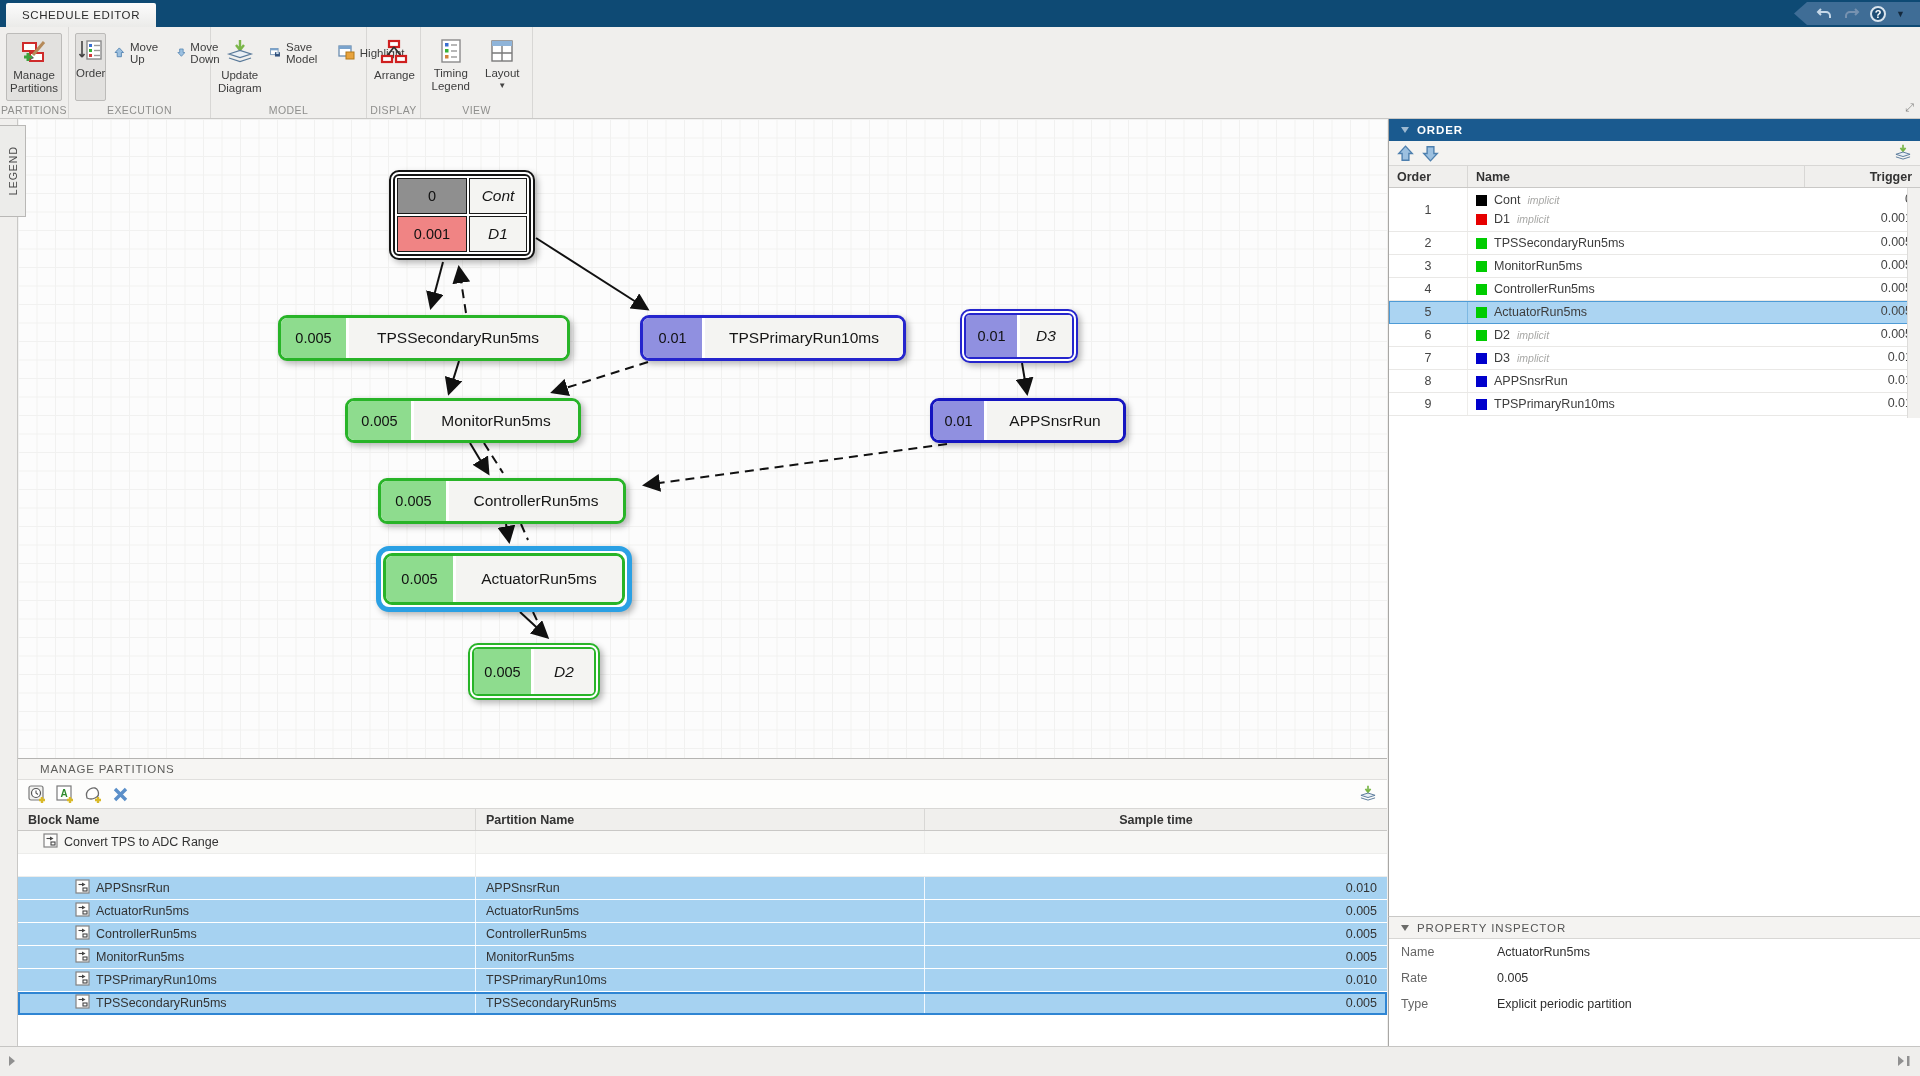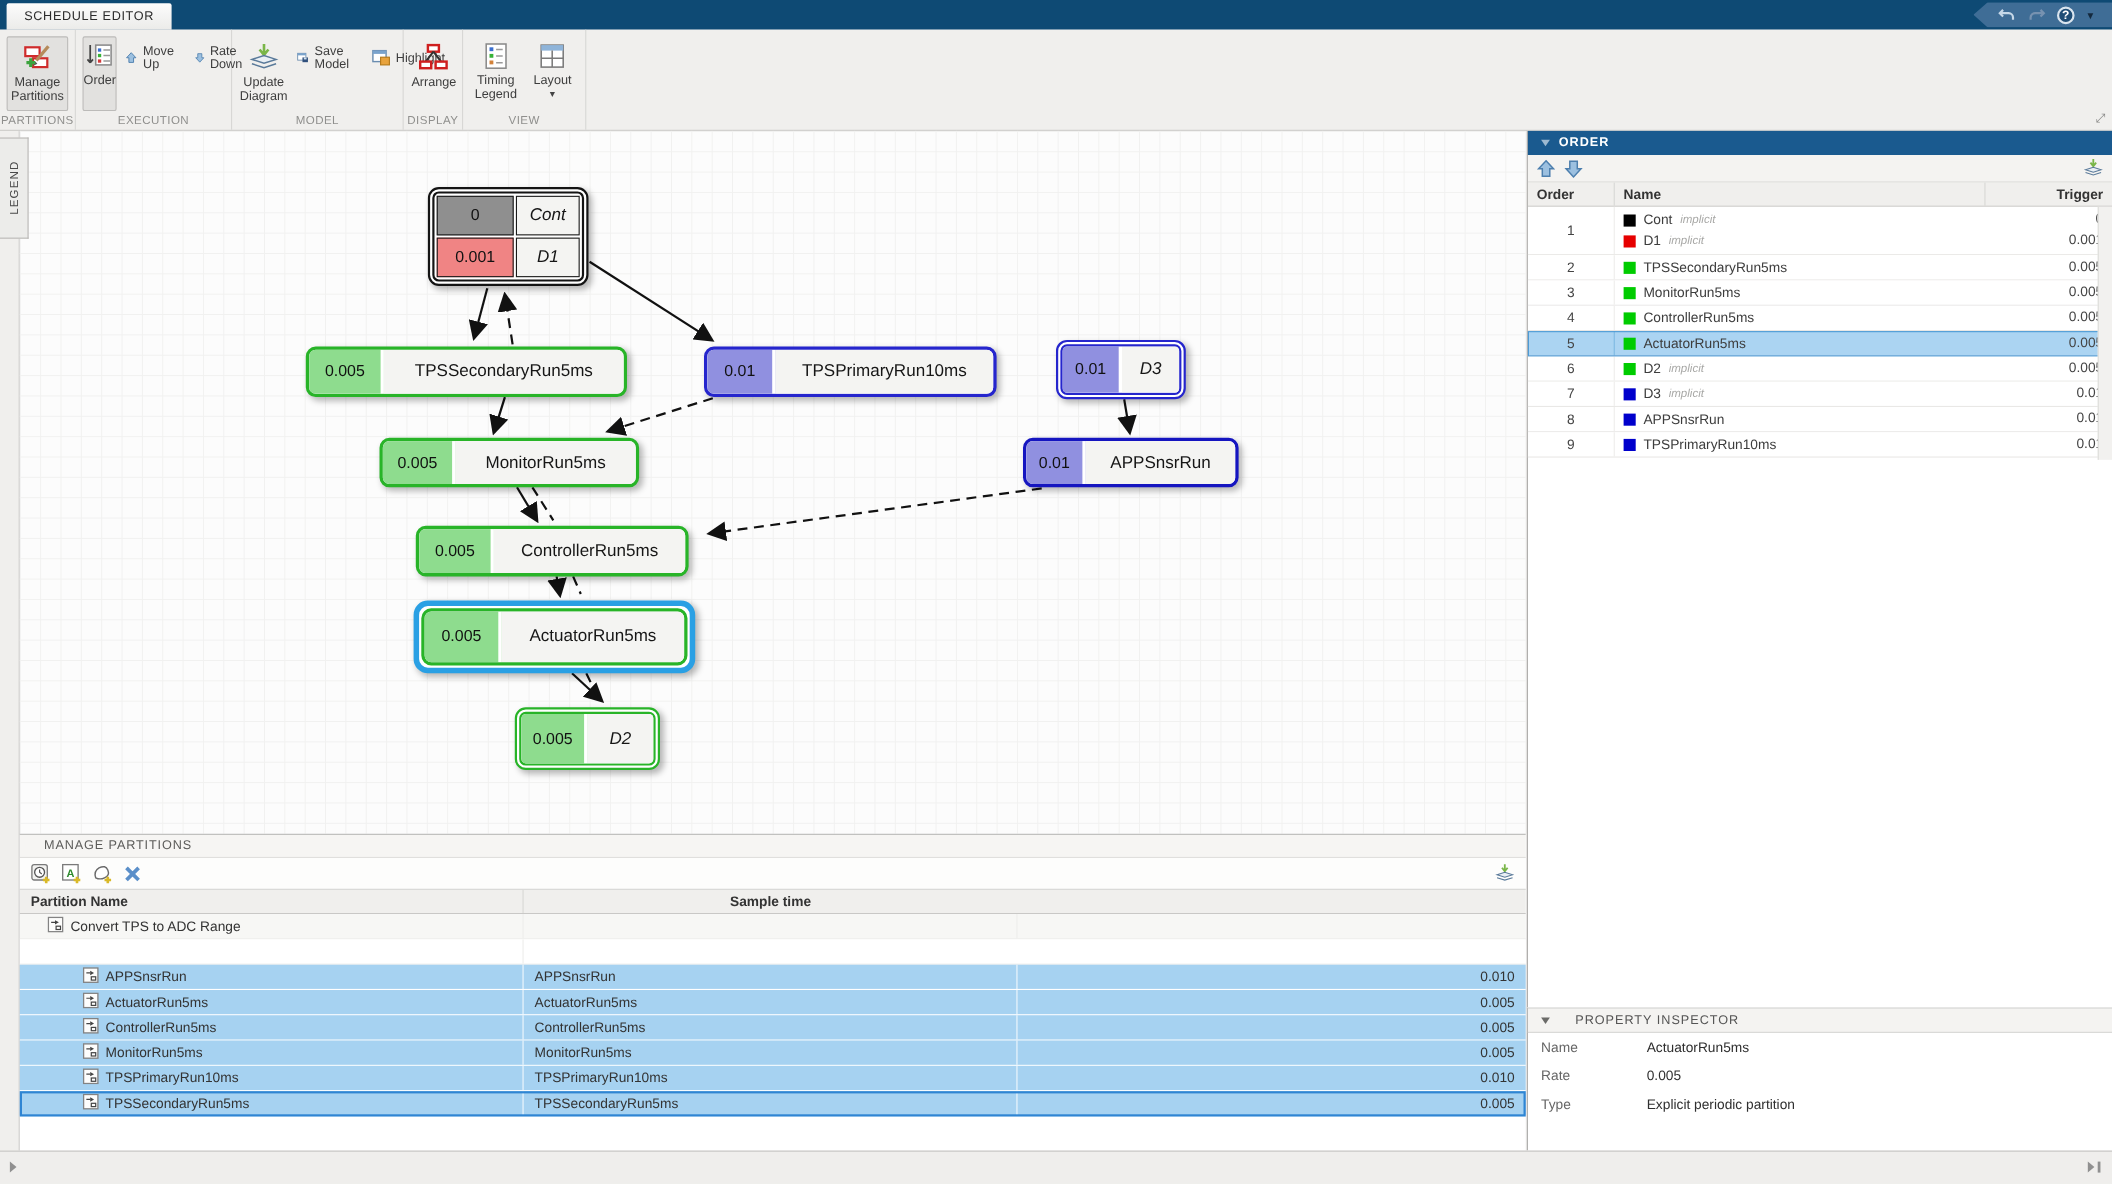--- a/index.html
+++ b/index.html
@@ -66,21 +66,21 @@
   .ord-row.sel { background:#abd4f2; outline:1.5px solid #4e9bd6; outline-offset:-1.5px; }
   .oc-order { display:flex; align-items:center; justify-content:center; font-size:12.5px; color:#444; border-right:1px solid #eeedeb; }
   .ord-row.sel .oc-order { border-right-color:#7db8e2; }
   .oc-name { padding:2px 8px; display:flex; flex-direction:column; justify-content:center; gap:2px; }
   .oc-trig { padding:2px 8px; display:flex; flex-direction:column; justify-content:center; gap:2px; align-items:flex-end; font-size:12.5px; color:#444; }
   .name-line { display:flex; align-items:center; gap:7px; font-size:12.5px; color:#3d3d3d; height:17px; }
   .swatch { width:11px; height:11px; flex:0 0 11px; }
   .imp-tag { font-style:italic; font-size:10.5px; color:#a8a8a6; }
 
   .pi-panel { position:absolute; left:1388px; top:916px; width:532px; height:130px; background:#fff; border-left:1px solid #a8a7a5; border-top:1px solid #c9c8c6; }
-  .panel-head-gray { height:22px; background:#f4f3f1; border-bottom:1px solid #d8d7d5; display:flex; align-items:center; gap:23px;
+  .panel-head-gray { height:22px; background:#f4f3f1; border-bottom:1px solid #d8d7d5; display:flex; align-items:center; gap:8px;
                      padding:0 12px; font-size:11.5px; letter-spacing:.9px; color:#555; }
   .pi-section { height:26px; display:flex; align-items:center; padding:0 12px; font-size:13px; font-weight:bold; color:#333; border-bottom:1px solid #e4e3e1; }
   .pi-field { height:26px; display:flex; align-items:center; font-size:12.5px; }
   .pi-field .lab { width:108px; padding-left:12px; color:#666; }
   .pi-field .val { color:#2f2f2f; }
 
   
   .mp-panel { position:absolute; left:18px; top:758px; width:1369px; height:288px; background:#fff; border-top:1px solid #b5b4b2; }
   .mp-head { height:21px; background:#f6f5f3; border-bottom:1px solid #e0dfdd; display:flex; align-items:center; padding:0 22px;
              font-size:11.5px; letter-spacing:.8px; color:#5c5c5a; }
@@ -165,21 +165,21 @@
       <div class="small-btn">
         <svg class="icon" width="15" height="15" viewBox="0 0 15 15">
             <path d="M7.5 1 L13.5 7.5 H10.5 V13.5 H4.5 V7.5 H1.5 Z" fill="#9cc0e0" stroke="#4d7fae" stroke-width="1.2"></path>
           </svg>
         <span>Move Up</span>
       </div>
       <div class="small-btn">
         <svg class="icon" width="15" height="15" viewBox="0 0 15 15">
             <path d="M7.5 14 L1.5 7.5 H4.5 V1.5 H10.5 V7.5 H13.5 Z" fill="#9cc0e0" stroke="#4d7fae" stroke-width="1.2"></path>
           </svg>
-        <span>Rate Down</span>
+        <span>Move Down</span>
       </div>
     </div>
     <span class="rb-label">EXECUTION</span>
   </div>
 
   <div class="rb-group" style="left:211px; width:156px;">
     <div class="big-btn">
       <svg class="icon" width="28" height="28" viewBox="0 0 28 28">
         <path d="M14 2 v8 M10 7 l4 5 4-5" stroke="#7ab648" stroke-width="2.4" fill="none"></path>
         <path d="M3 16 l11 -3.5 11 3.5 -11 3.5 z" fill="#e9eff5" stroke="#5a7a9a" stroke-width="1.3"></path>
@@ -571,20 +571,21 @@
     <span class="spacer"></span>
     <span>
       <svg class="icon" width="18" height="18" viewBox="0 0 28 28">
         <path d="M14 1 v8 M10 6 l4 5 4-5" stroke="#7ab648" stroke-width="2.6" fill="none"></path>
         <path d="M3 16 l11 -3.5 11 3.5 -11 3.5 z" fill="#e9eff5" stroke="#5a7a9a" stroke-width="1.5"></path>
         <path d="M3 20 l11 3.5 11 -3.5" fill="none" stroke="#5a7a9a" stroke-width="1.5"></path>
       </svg>
     </span>
   </div>
   <div class="mp-headrow">
+    <div>Block Name</div>
     <div>Partition Name</div>
     <div>Sample time</div>
   </div>
   <div id="mp-body">
       <div class="mp-row alt">
         <div class="mp-cell" style="padding-left: 10px;">
           <span class="tree-tri"></span>
           <span><svg width="15" height="15" viewBox="0 0 15 15">
               <rect x="1" y="1" width="13" height="13" fill="#fdfdfc" stroke="#838383" stroke-width="1.2"></rect>
               <path d="M3.5 5.5 h3.5" stroke="#444" stroke-width="1.1"></path>

